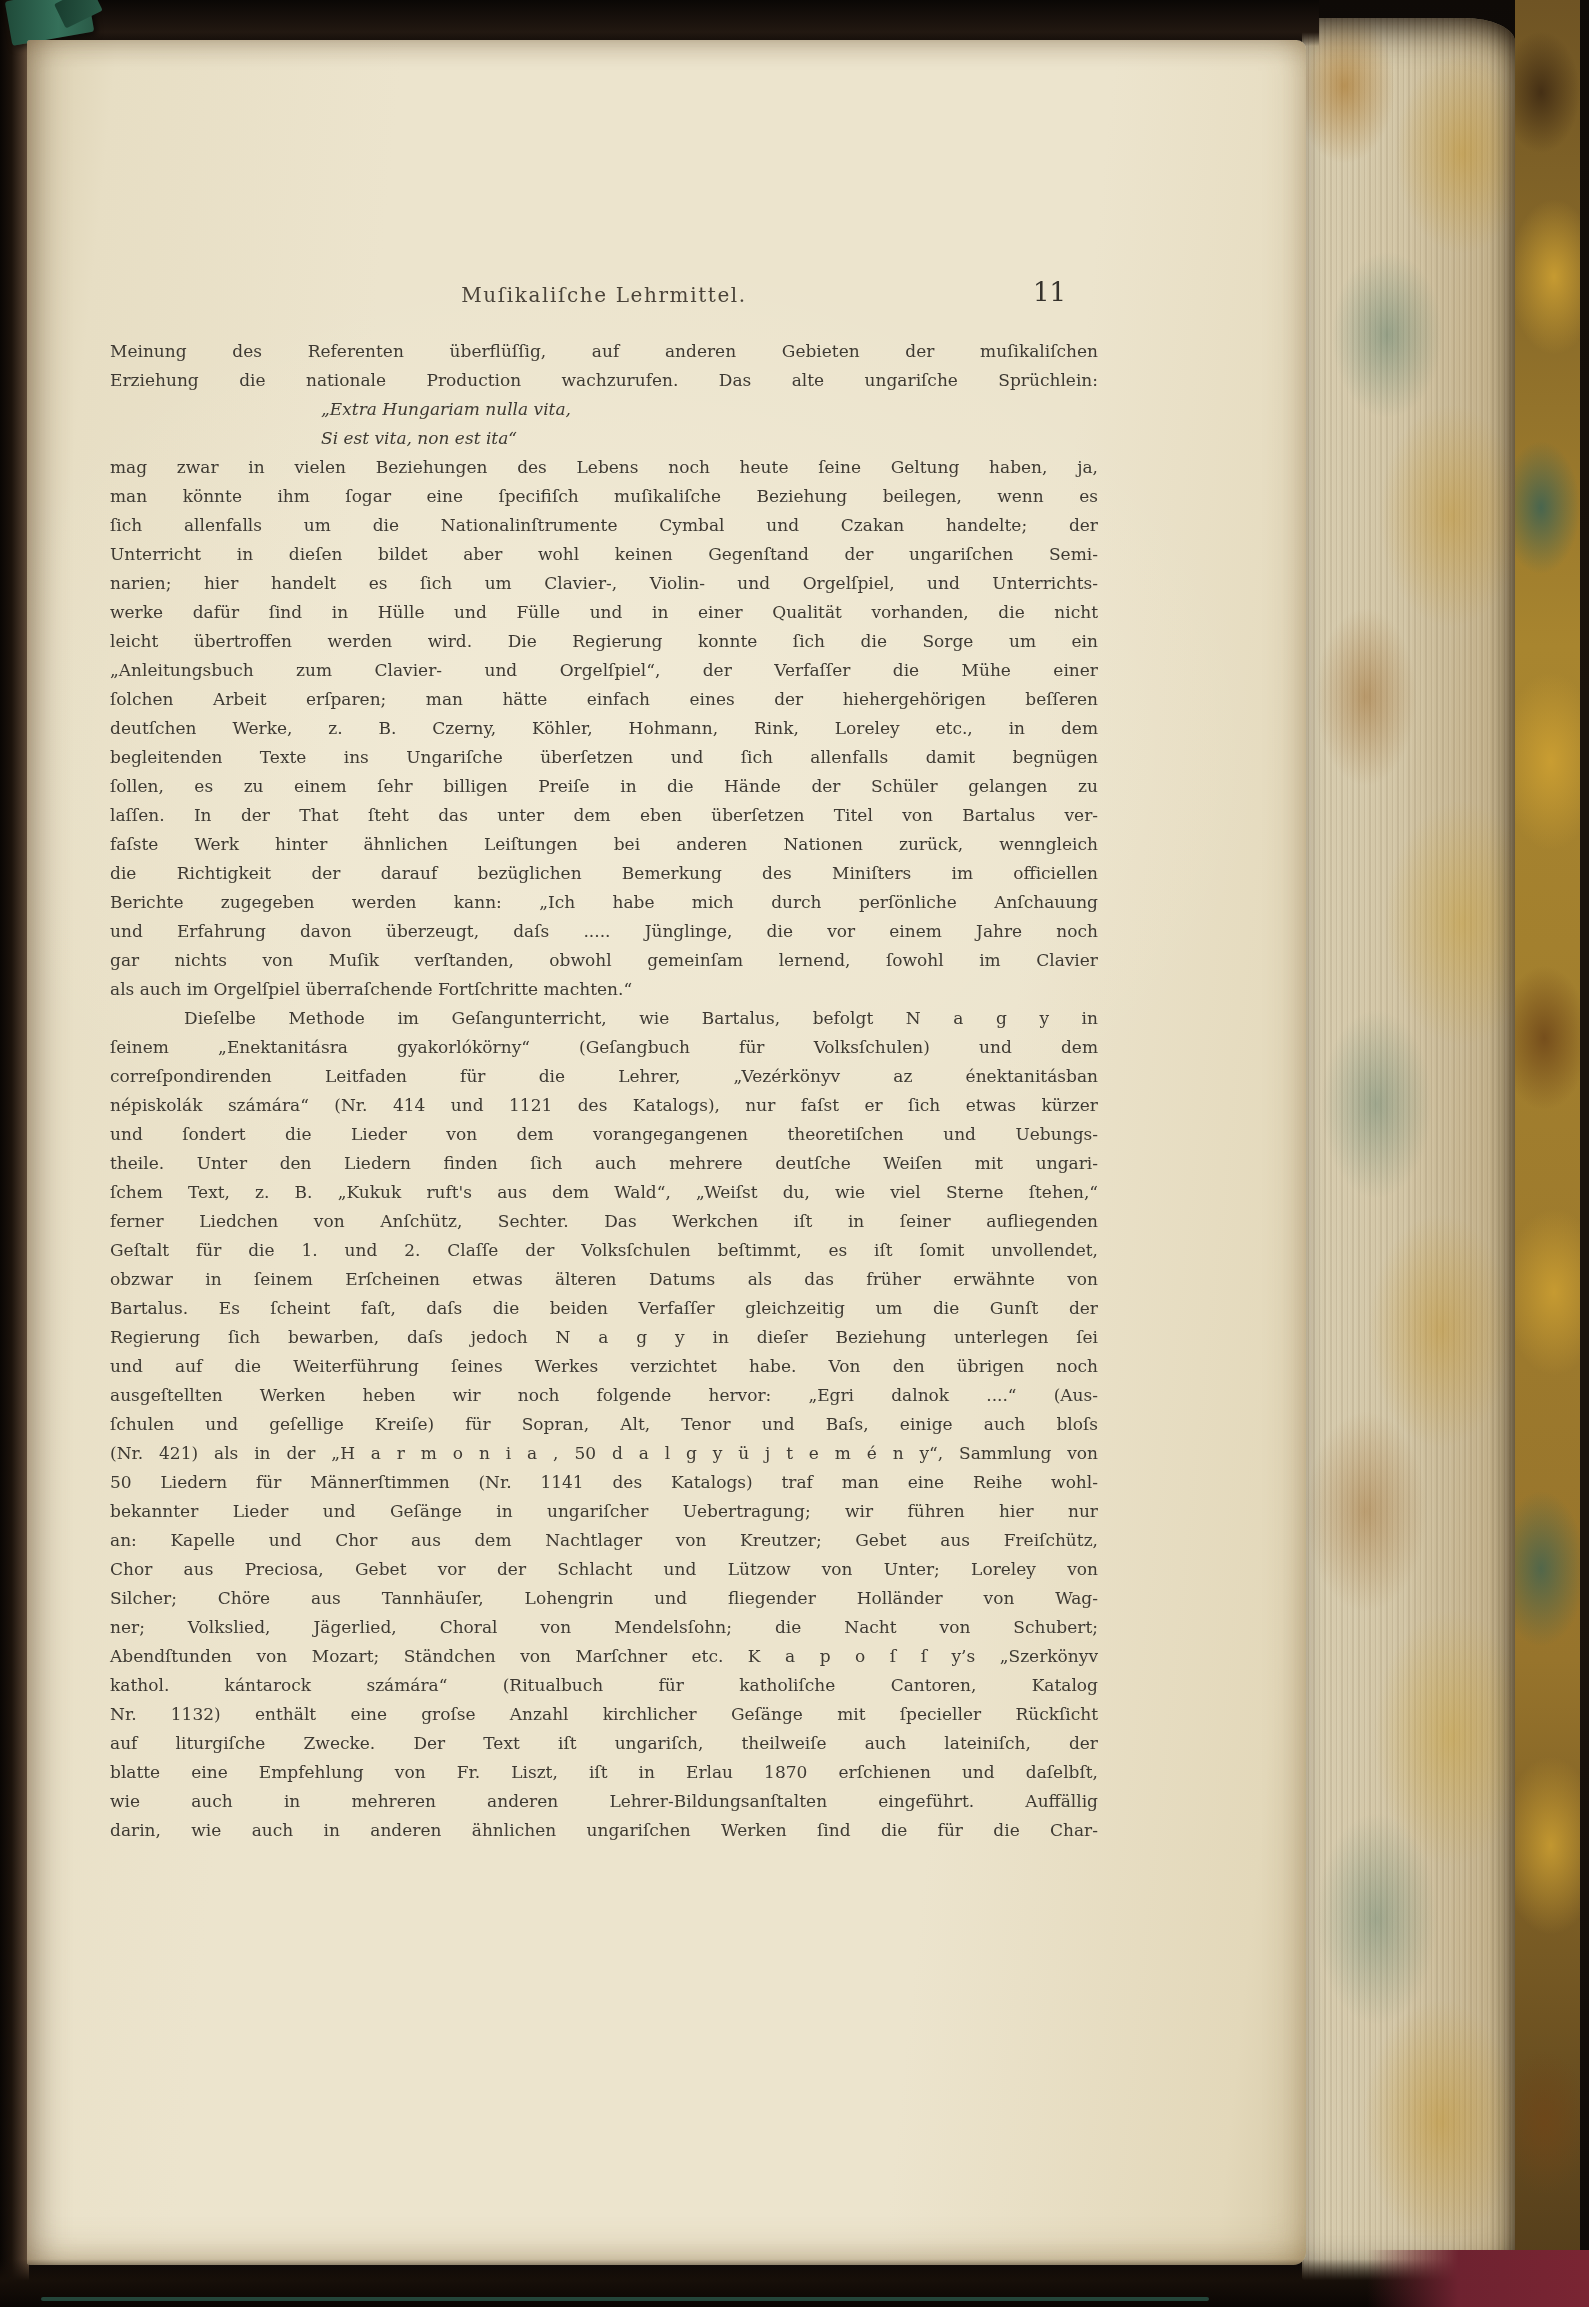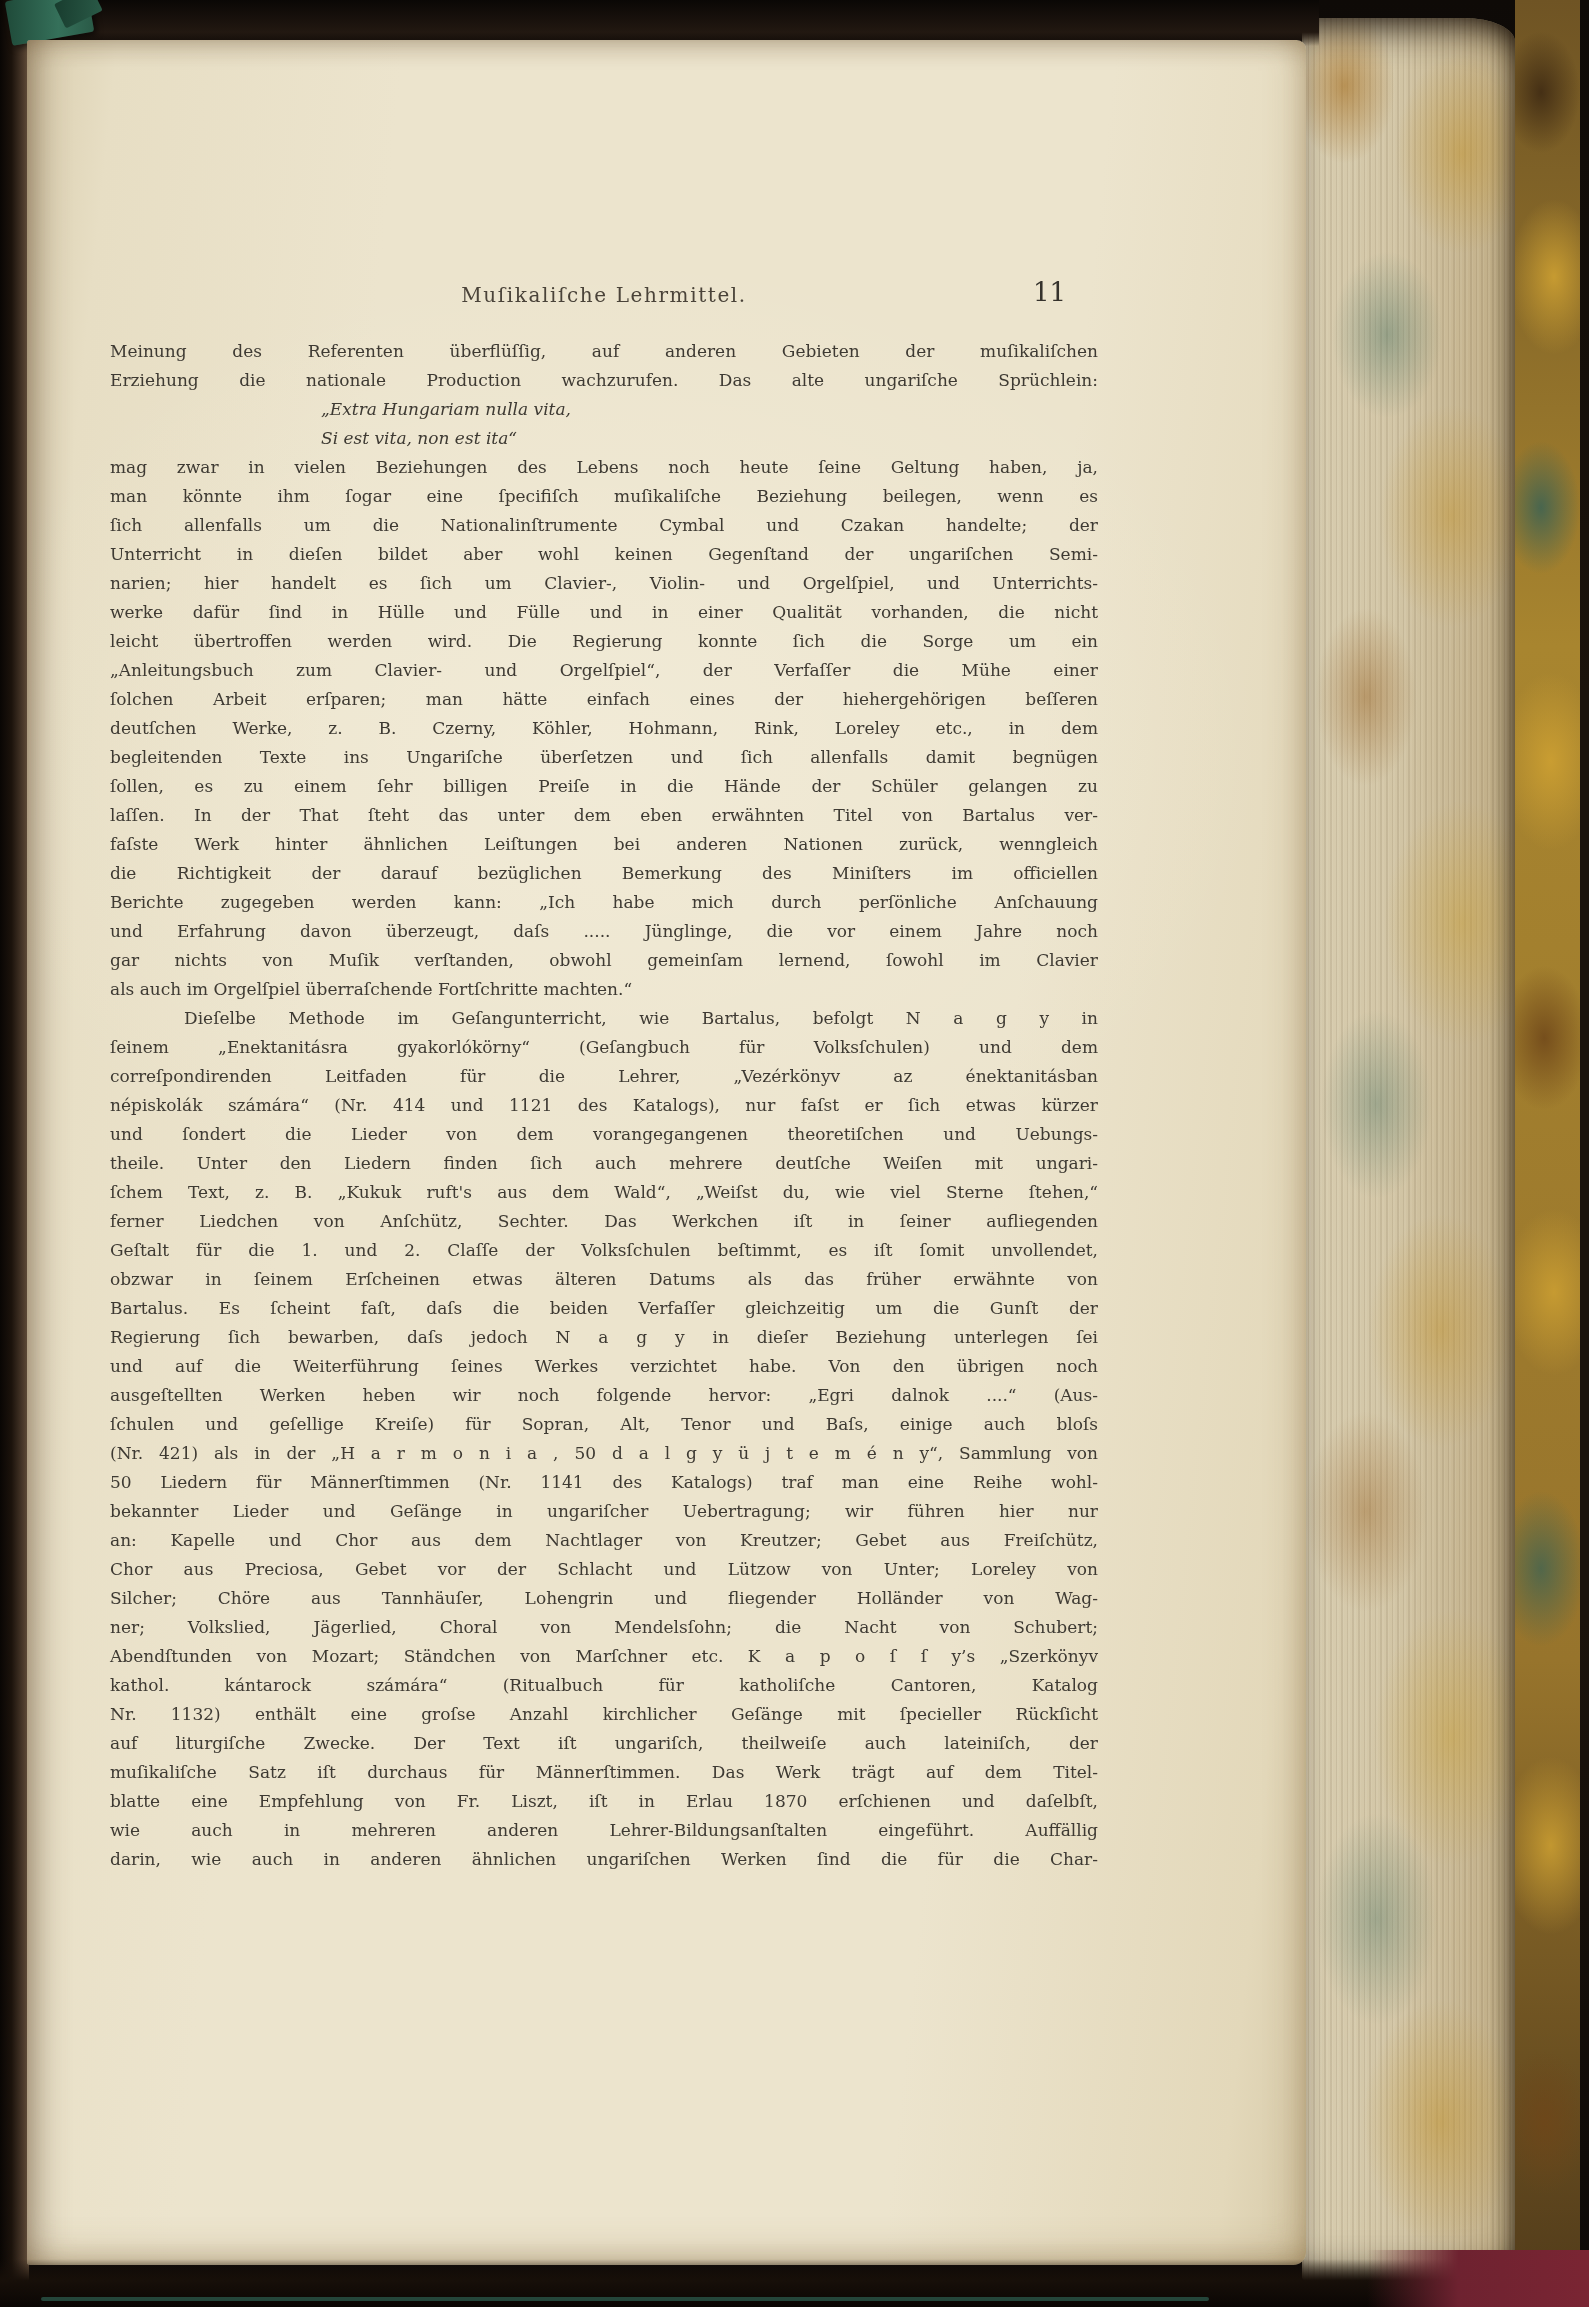--- a/index.html
+++ b/index.html
@@ -146,21 +146,21 @@
           <div class="line">ſich allenfalls um die Nationalinſtrumente Cymbal und Czakan handelte; der</div>
           <div class="line">Unterricht in dieſen bildet aber wohl keinen Gegenſtand der ungariſchen Semi-</div>
           <div class="line">narien; hier handelt es ſich um Clavier-, Violin- und Orgelſpiel, und Unterrichts-</div>
           <div class="line">werke dafür ſind in Hülle und Fülle und in einer Qualität vorhanden, die nicht</div>
           <div class="line">leicht übertroffen werden wird. Die Regierung konnte ſich die Sorge um ein</div>
           <div class="line">„Anleitungsbuch zum Clavier- und Orgelſpiel“, der Verfaſſer die Mühe einer</div>
           <div class="line">ſolchen Arbeit erſparen; man hätte einfach eines der hiehergehörigen beſſeren</div>
           <div class="line">deutſchen Werke, z. B. Czerny, Köhler, Hohmann, Rink, Loreley etc., in dem</div>
           <div class="line">begleitenden Texte ins Ungariſche überſetzen und ſich allenfalls damit begnügen</div>
           <div class="line">ſollen, es zu einem ſehr billigen Preiſe in die Hände der Schüler gelangen zu</div>
-          <div class="line">laſſen. In der That ſteht das unter dem eben erwähnten Titel von Bartalus ver-</div>
+          <div class="line">laſſen. In der That ſteht das unter dem eben überſetzen Titel von Bartalus ver-</div>
           <div class="line">faſste Werk hinter ähnlichen Leiſtungen bei anderen Nationen zurück, wenngleich</div>
           <div class="line">die Richtigkeit der darauf bezüglichen Bemerkung des Miniſters im officiellen</div>
           <div class="line">Berichte zugegeben werden kann: „Ich habe mich durch perſönliche Anſchauung</div>
           <div class="line">und Erfahrung davon überzeugt, daſs ..... Jünglinge, die vor einem Jahre noch</div>
           <div class="line">gar nichts von Muſik verſtanden, obwohl gemeinſam lernend, ſowohl im Clavier</div>
           <div class="line ragged">als auch im Orgelſpiel überraſchende Fortſchritte machten.“</div>
         </div>
       <div class="para indented">
           <div class="line">Dieſelbe Methode im Geſangunterricht, wie Bartalus, befolgt N a g y in</div>
           <div class="line">ſeinem „Enektanitásra gyakorlókörny“ (Geſangbuch für Volksſchulen) und dem</div>
@@ -181,21 +181,20 @@
           <div class="line">50 Liedern für Männerſtimmen (Nr. 1141 des Katalogs) traf man eine Reihe wohl-</div>
           <div class="line">bekannter Lieder und Geſänge in ungariſcher Uebertragung; wir führen hier nur</div>
           <div class="line">an: Kapelle und Chor aus dem Nachtlager von Kreutzer; Gebet aus Freiſchütz,</div>
           <div class="line">Chor aus Preciosa, Gebet vor der Schlacht und Lützow von Unter; Loreley von</div>
           <div class="line">Silcher; Chöre aus Tannhäuſer, Lohengrin und fliegender Holländer von Wag-</div>
           <div class="line">ner; Volkslied, Jägerlied, Choral von Mendelsſohn; die Nacht von Schubert;</div>
           <div class="line">Abendſtunden von Mozart; Ständchen von Marſchner etc. K a p o ſ ſ y’s „Szerkönyv</div>
           <div class="line">kathol. kántarock számára“ (Ritualbuch für katholiſche Cantoren, Katalog</div>
           <div class="line">Nr. 1132) enthält eine groſse Anzahl kirchlicher Geſänge mit ſpecieller Rückſicht</div>
           <div class="line">auf liturgiſche Zwecke. Der Text iſt ungariſch, theilweiſe auch lateiniſch, der</div>
-          <div class="line">muſikaliſche Satz iſt durchaus für Männerſtimmen. Das Werk trägt auf dem Titel-</div>
           <div class="line">blatte eine Empfehlung von Fr. Liszt, iſt in Erlau 1870 erſchienen und daſelbſt,</div>
           <div class="line">wie auch in mehreren anderen Lehrer-Bildungsanſtalten eingeführt. Auffällig</div>
           <div class="line">darin, wie auch in anderen ähnlichen ungariſchen Werken ſind die für die Char-</div>
         </div>
     </div>
   </div>
 
   <div class="bottom-band"></div>
   <div class="bottom-maroon"></div>
   <div class="bottom-teal-line"></div>

